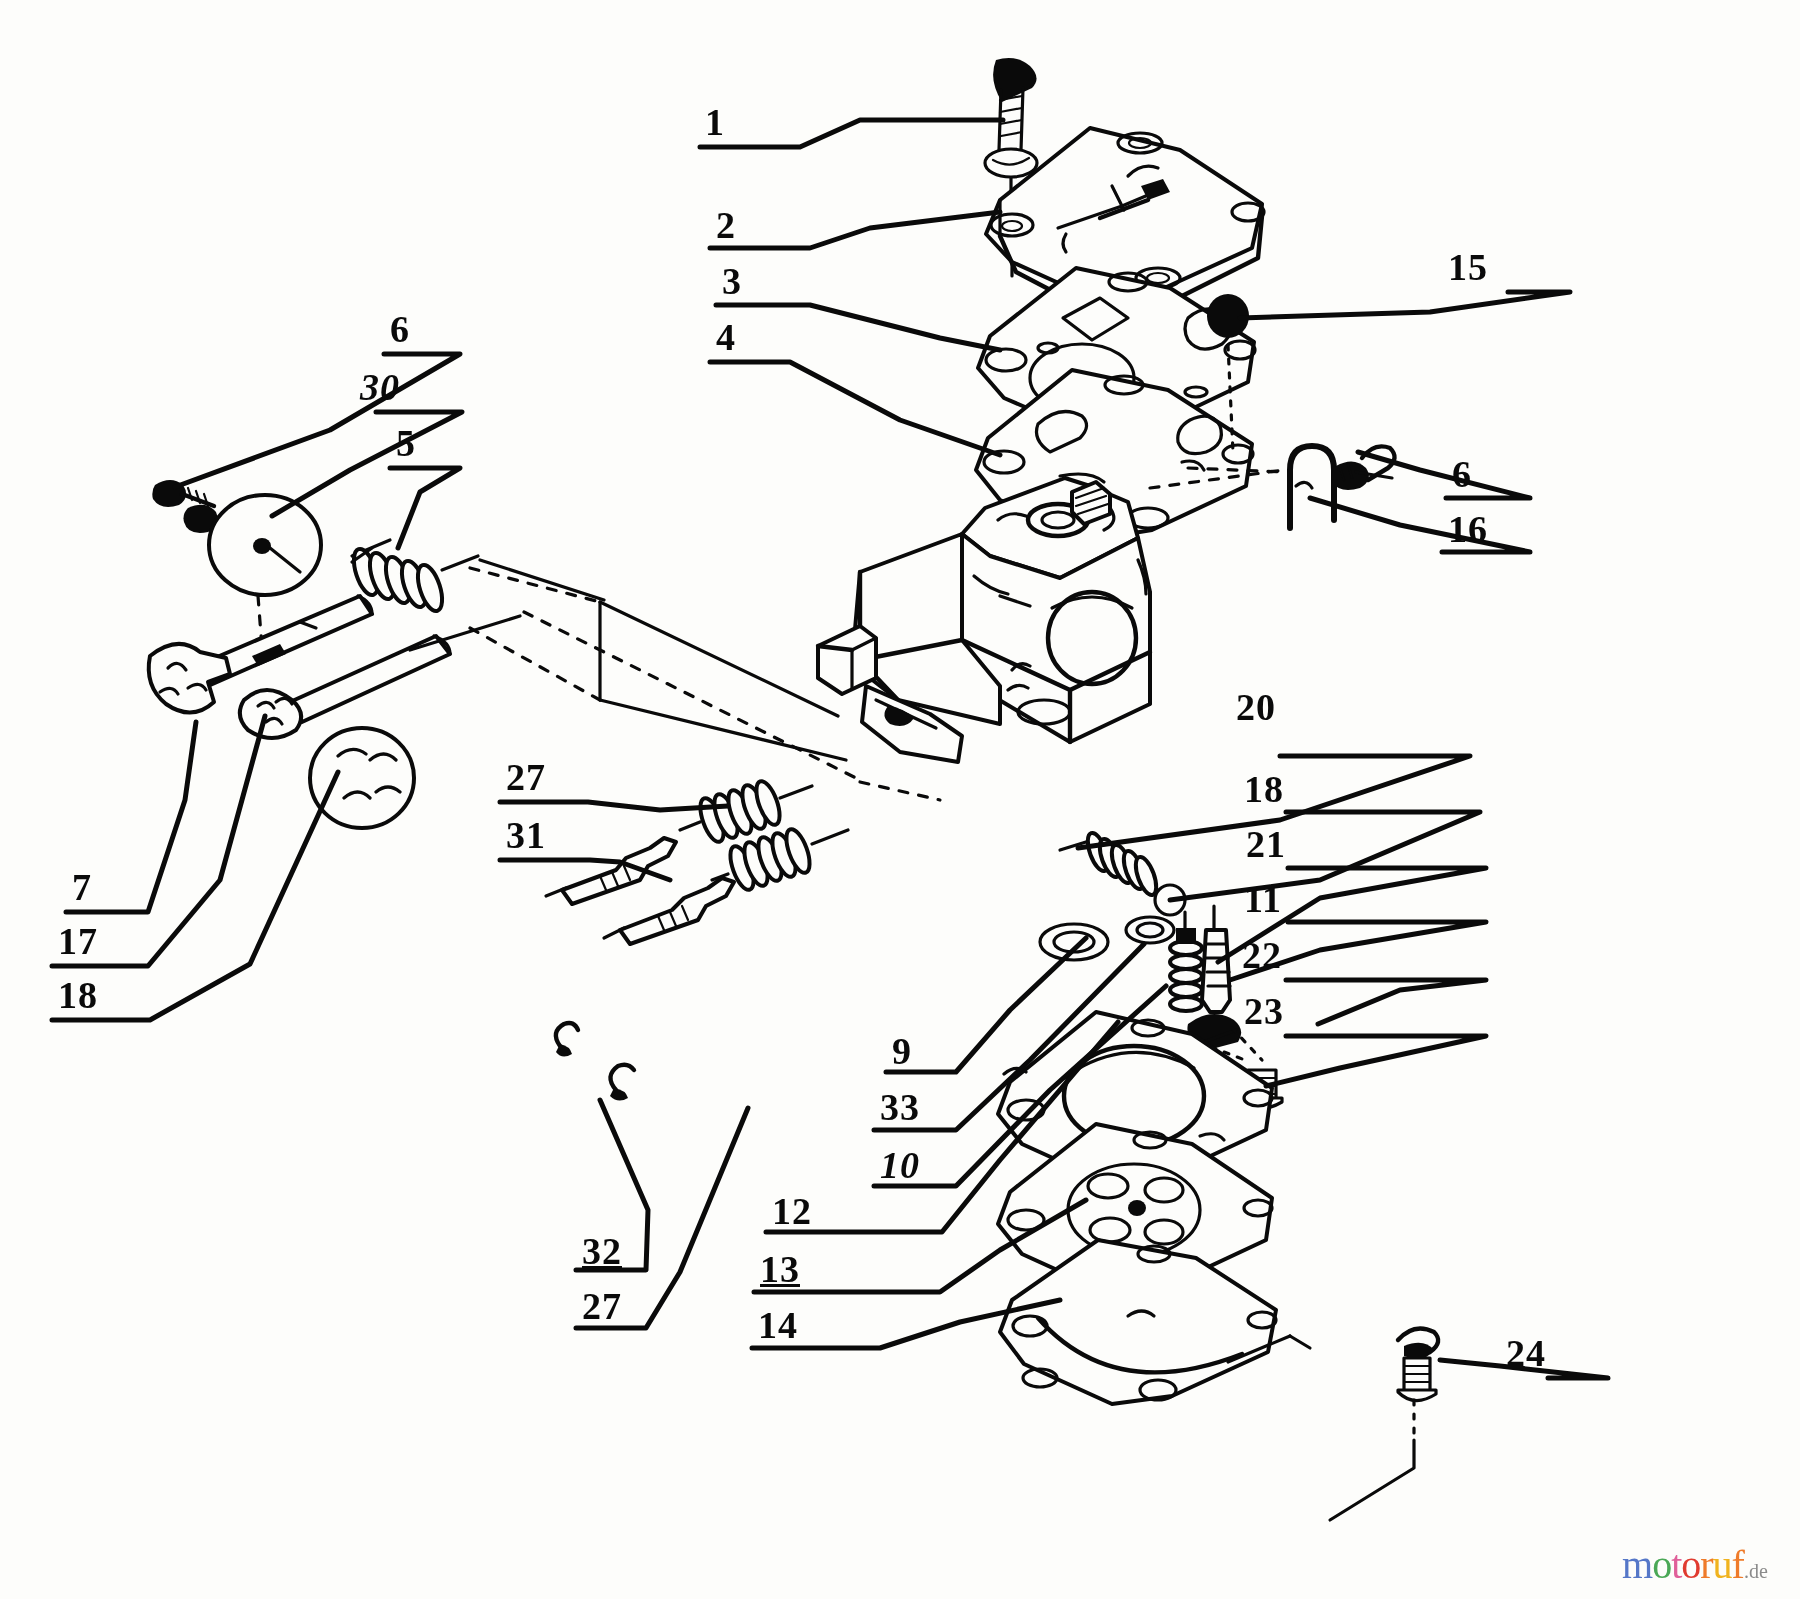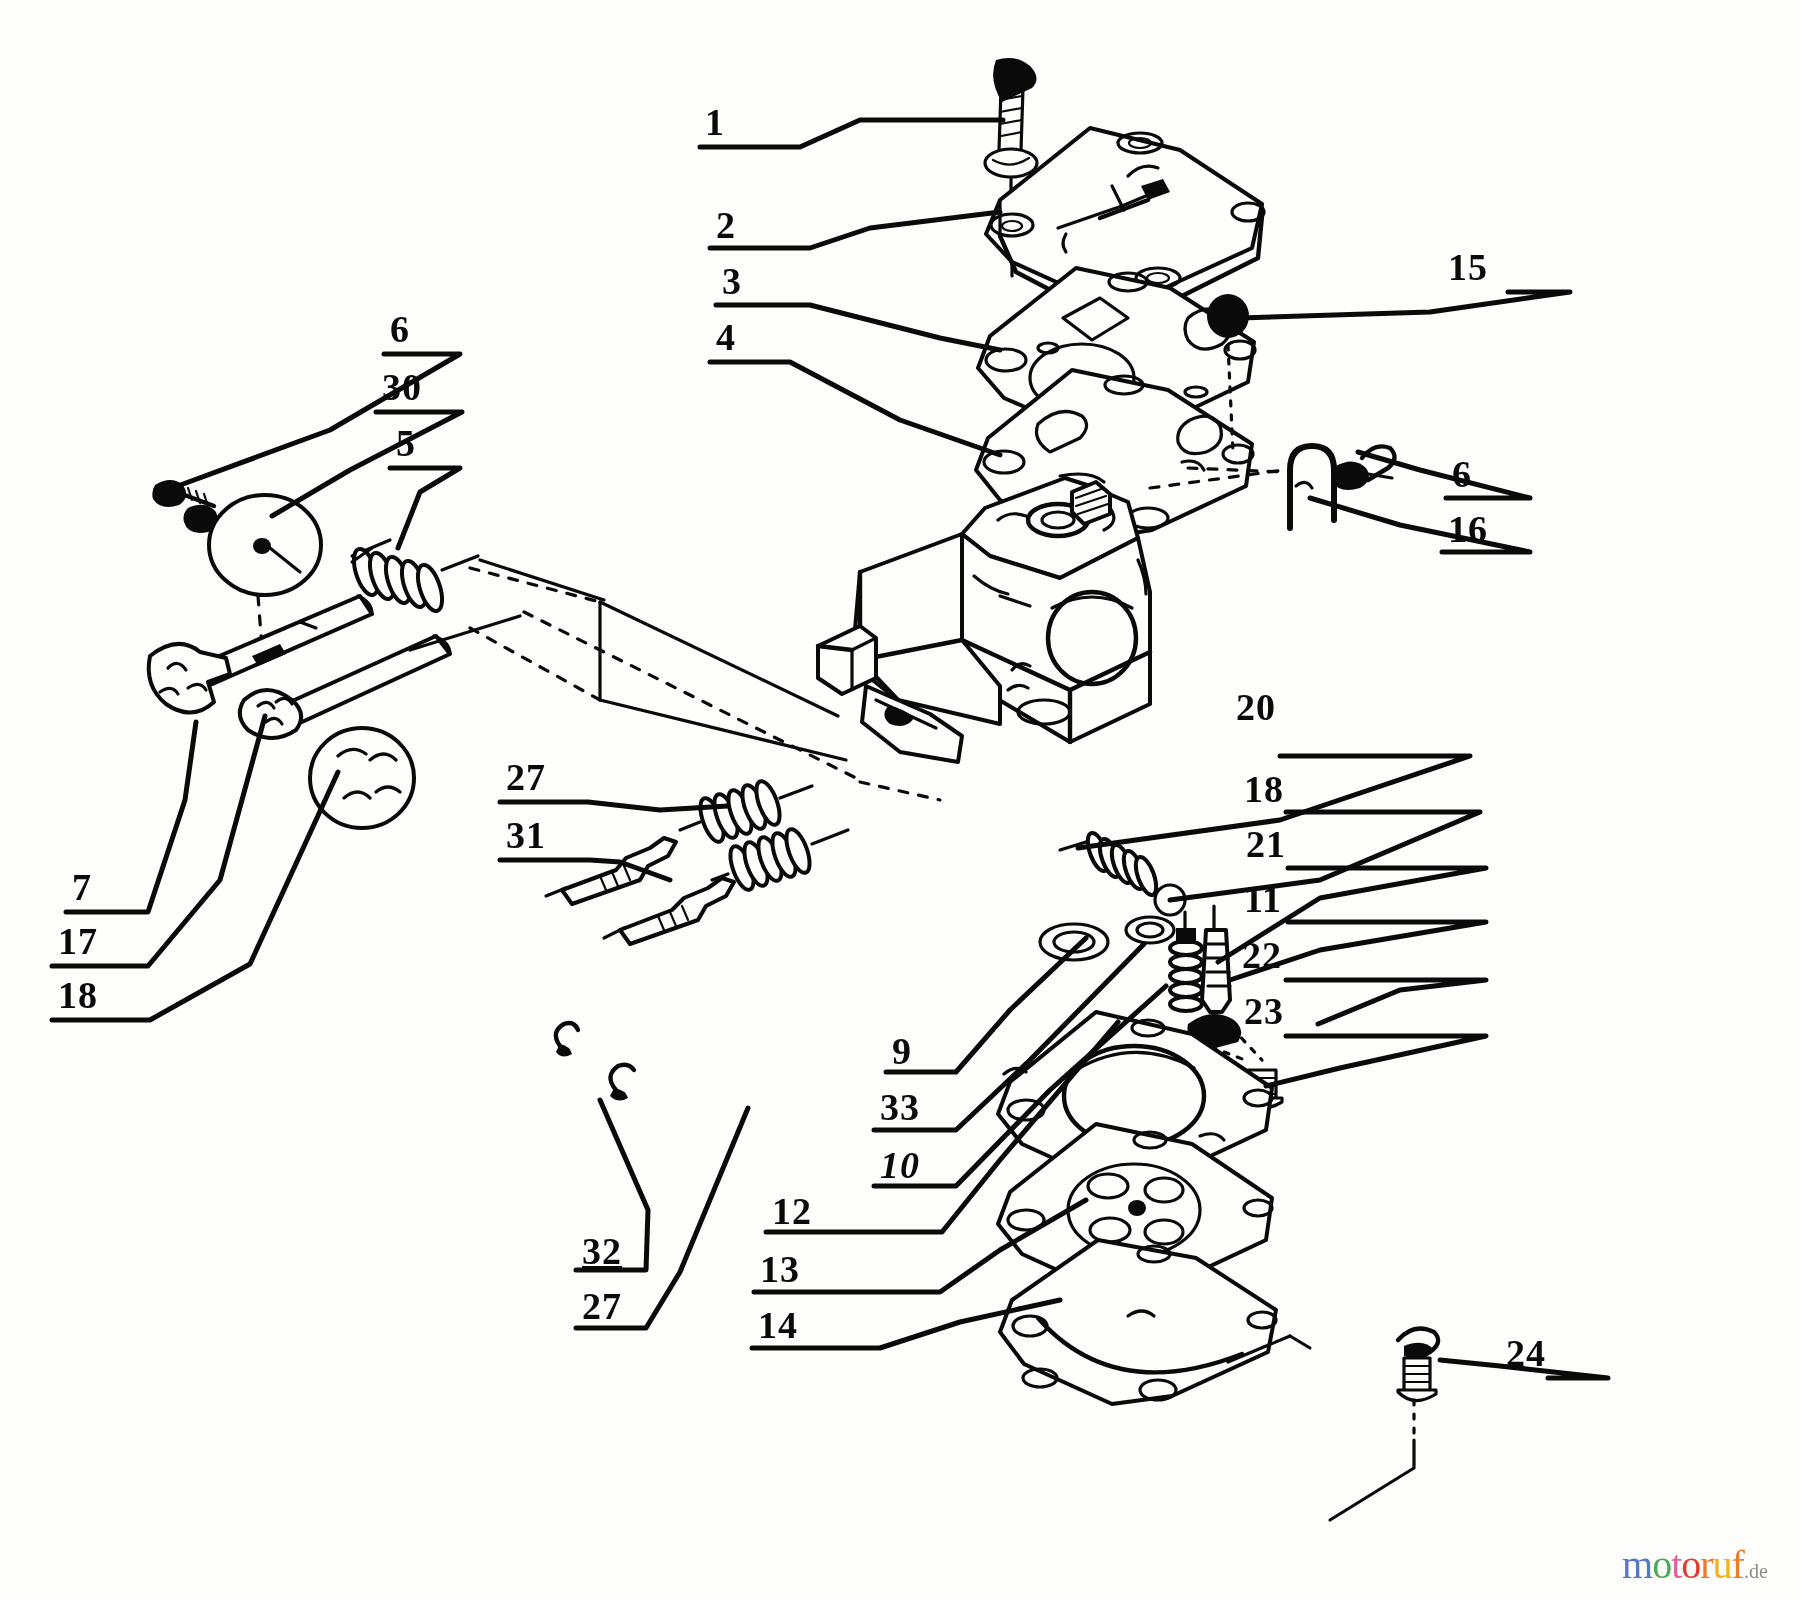--- a/index.html
+++ b/index.html
@@ -419,39 +419,39 @@
 
   <div class="callout-layer" id="callout-labels">
       <div class="callout" style="left: 705px; top: 103px;">1</div>
       <div class="callout" style="left: 716px; top: 206px;">2</div>
       <div class="callout" style="left: 722px; top: 262px;">3</div>
       <div class="callout" style="left: 716px; top: 318px;">4</div>
       <div class="callout" style="left: 1448px; top: 248px;">15</div>
       <div class="callout" style="left: 1452px; top: 455px;">6</div>
       <div class="callout" style="left: 1448px; top: 510px;">16</div>
       <div class="callout" style="left: 390px; top: 310px;">6</div>
-      <div class="callout" style="left: 382px; top: 368px;">30</div>
+      <div class="callout" style="left: 360px; top: 368px; font-style: italic;">30</div>
       <div class="callout" style="left: 396px; top: 424px;">5</div>
       <div class="callout" style="left: 72px; top: 868px;">7</div>
       <div class="callout" style="left: 58px; top: 922px;">17</div>
       <div class="callout" style="left: 58px; top: 976px;">18</div>
       <div class="callout" style="left: 506px; top: 758px;">27</div>
       <div class="callout" style="left: 506px; top: 816px;">31</div>
       <div class="callout" style="left: 582px; top: 1232px; text-decoration: underline;">32</div>
       <div class="callout" style="left: 582px; top: 1287px;">27</div>
       <div class="callout" style="left: 892px; top: 1032px;">9</div>
       <div class="callout" style="left: 880px; top: 1088px;">33</div>
       <div class="callout" style="left: 880px; top: 1146px; font-style: italic;">10</div>
       <div class="callout" style="left: 1236px; top: 688px;">20</div>
       <div class="callout" style="left: 1244px; top: 770px;">18</div>
       <div class="callout" style="left: 1246px; top: 825px;">21</div>
       <div class="callout" style="left: 1244px; top: 880px;">11</div>
       <div class="callout" style="left: 1242px; top: 936px;">22</div>
       <div class="callout" style="left: 1244px; top: 992px;">23</div>
       <div class="callout" style="left: 772px; top: 1192px;">12</div>
-      <div class="callout" style="left: 760px; top: 1250px;">13</div>
+      <div class="callout" style="left: 760px; top: 1250px; text-decoration: underline;">13</div>
       <div class="callout" style="left: 758px; top: 1306px;">14</div>
       <div class="callout" style="left: 1506px; top: 1334px;">24</div>
     </div>
 
   <div class="wm" id="watermark"><span style="color: rgb(85, 119, 200);">m</span><span style="color: rgb(74, 168, 86);">o</span><span style="color: rgb(224, 96, 154);">t</span><span style="color: rgb(224, 59, 47);">o</span><span style="color: rgb(239, 123, 42);">r</span><span style="color: rgb(240, 179, 31);">u</span><span style="color: rgb(239, 123, 42);">f</span><span class="suffix" style="color: rgb(139, 139, 139);">.de</span></div>
 
 </div>
 
 </body></html>

